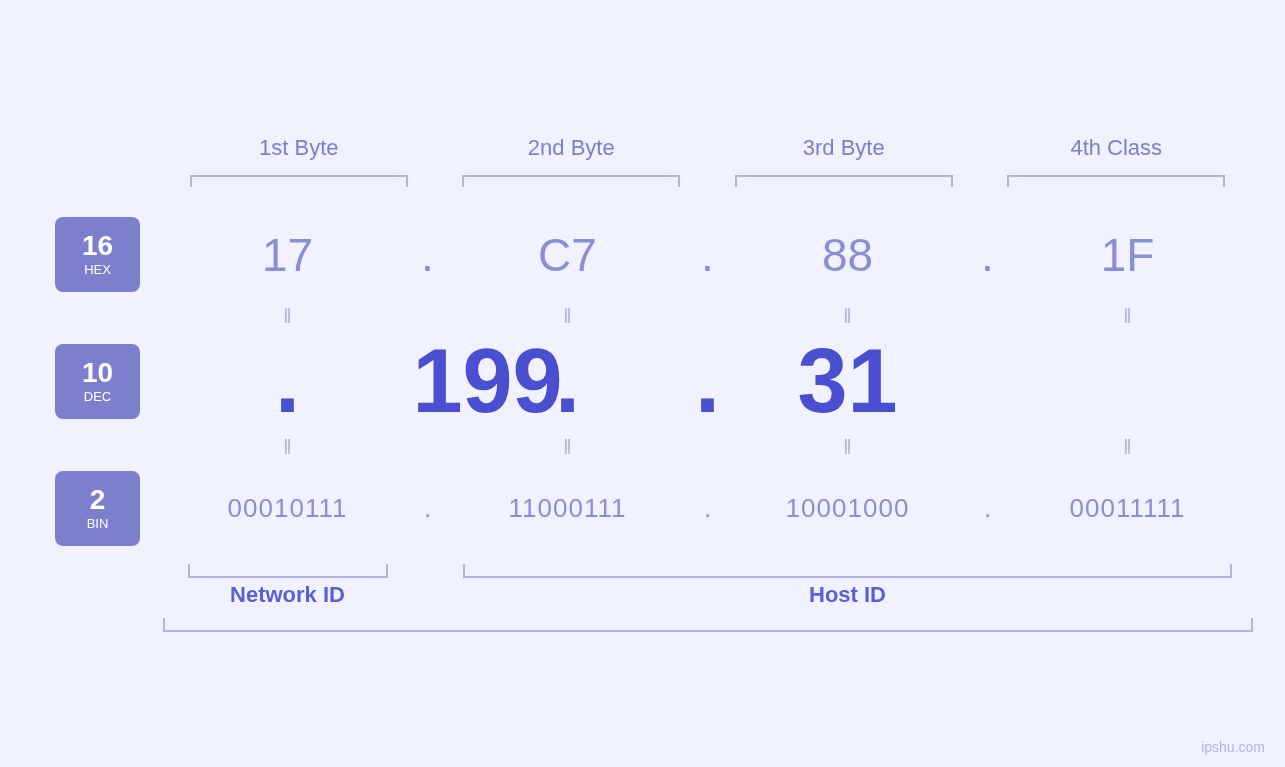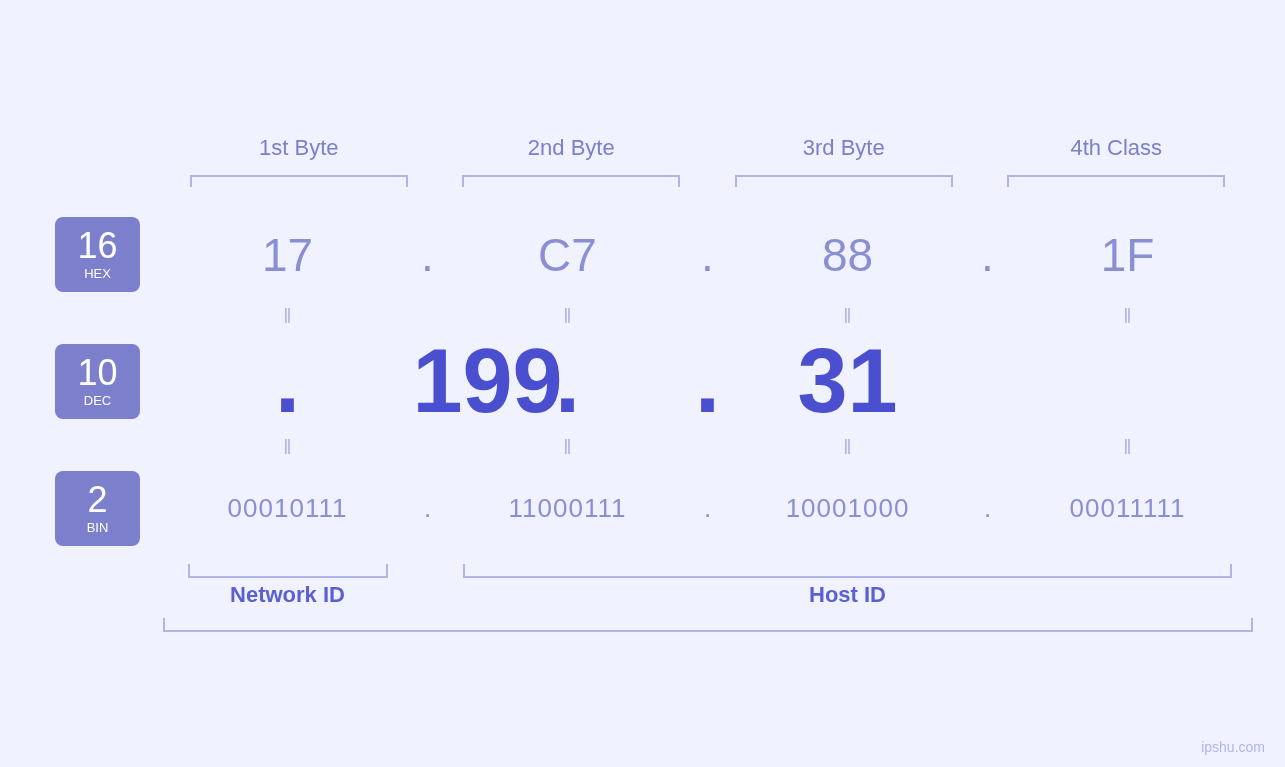--- a/index.html
+++ b/index.html
@@ -74,22 +74,22 @@
       border-radius: 8px;
       display: flex;
       flex-direction: column;
       align-items: center;
       justify-content: center;
       color: white;
       margin: 10px 0;
     }
 
     .base-num {
-      font-size: 36px;
-      font-weight: normal;
+      font-size: 28px;
+      font-weight: bold;
       line-height: 1;
     }
 
     .base-label {
       font-size: 13px;
       font-weight: 500;
       margin-top: 2px;
     }
 
     .cell-value {

